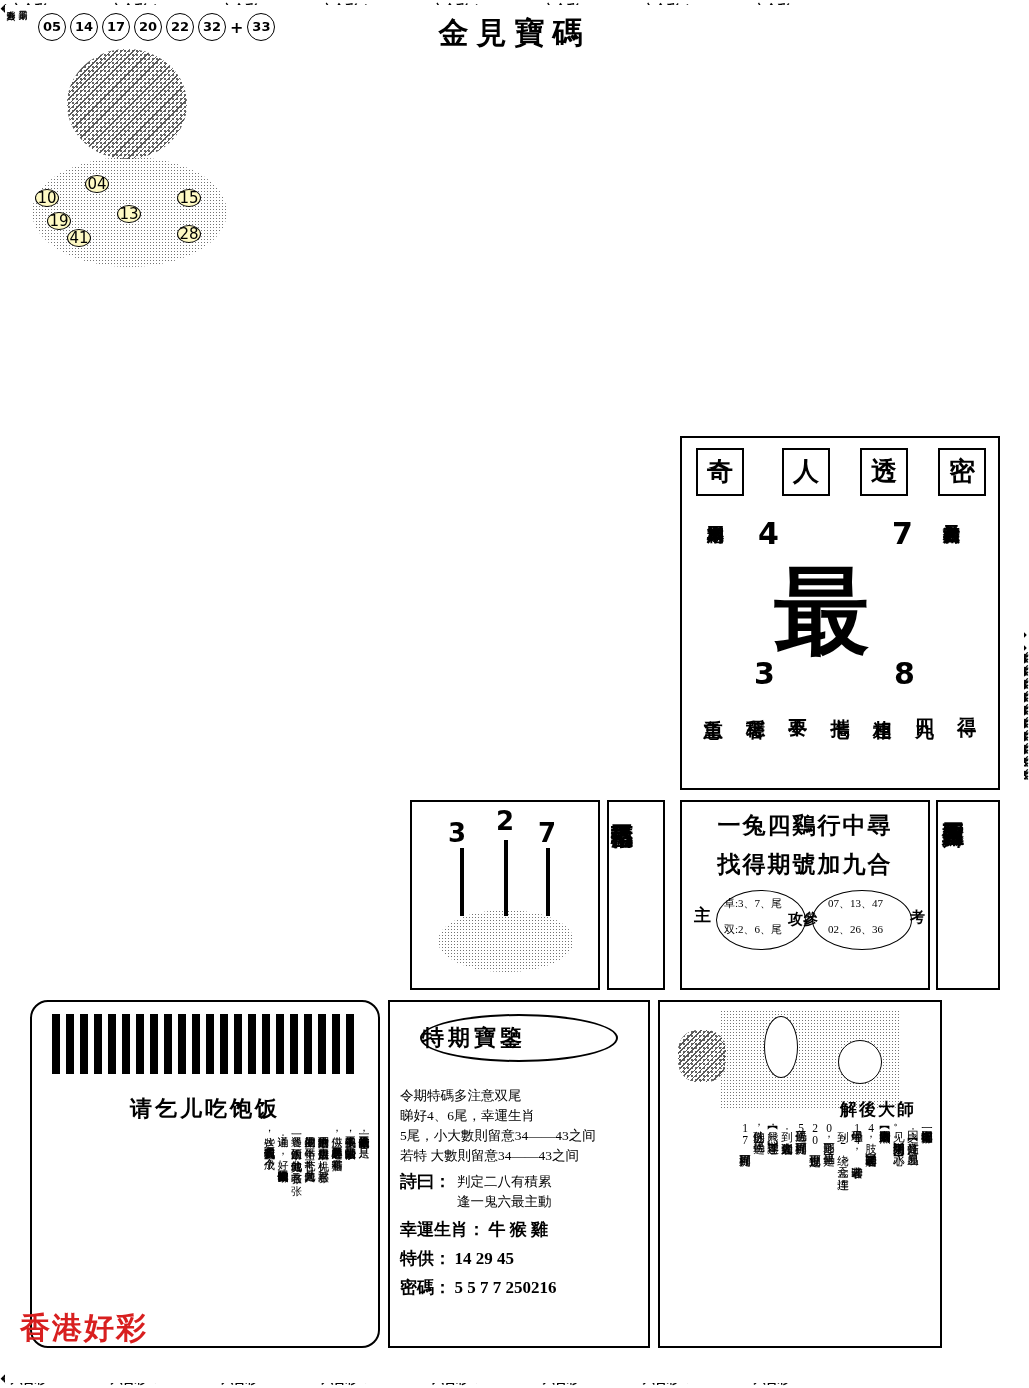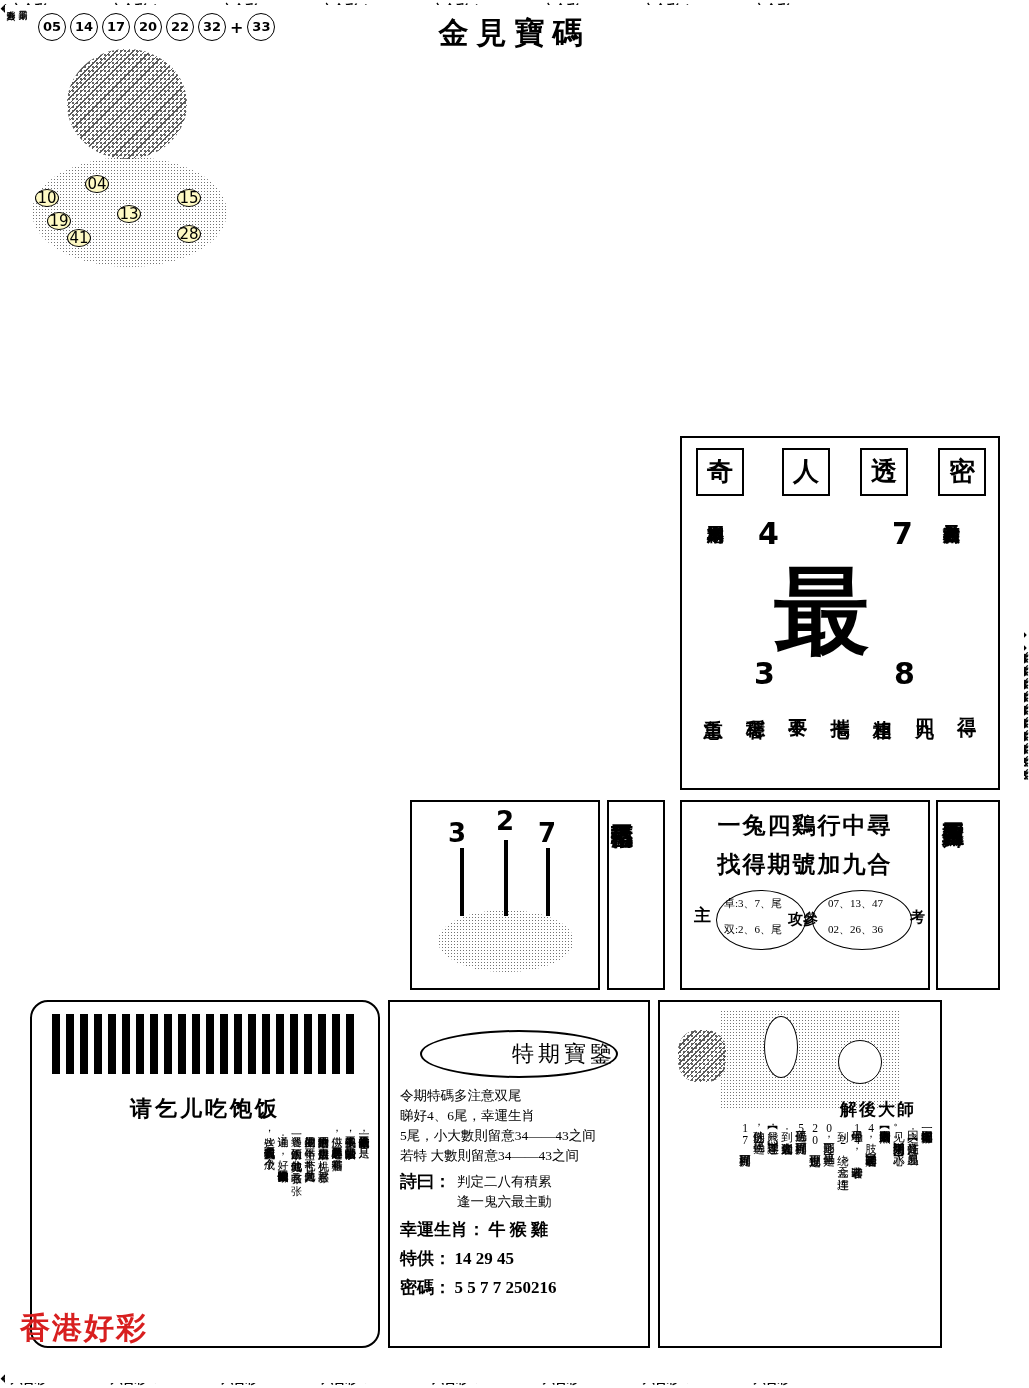--- a/index.html
+++ b/index.html
@@ -109,22 +109,22 @@
   
   #story{left:30px;top:1000px;width:350px;height:348px;border-radius:18px;}
   #story .banner{position:absolute;left:20px;right:20px;top:12px;height:60px;
       background:repeating-linear-gradient(90deg,#000 0 8px,#fff 8px 14px);}
   #story .ttl{position:absolute;left:0;right:0;top:92px;text-align:center;font-size:22px;font-weight:bold;letter-spacing:3px;}
   #story .body{position:absolute;left:8px;right:8px;top:126px;bottom:6px;display:flex;flex-direction:row-reverse;}
   #story .col{writing-mode:vertical-rl;text-orientation:upright;font-size:11px;line-height:13.5px;
               font-family:"Liberation Serif",serif;}
 
   #special{left:388px;top:1000px;width:262px;height:348px;}
-  #special .ttl{position:absolute;left:30px;right:30px;top:28px;height:44px;border:2px solid #000;border-radius:50%;
-                text-align:right;font-size:22px;font-weight:normal;line-height:44px;letter-spacing:4px;}
+  #special .ttl{position:absolute;left:30px;right:30px;top:12px;height:44px;border:2px solid #000;border-radius:50%;
+                text-align:left;font-size:22px;font-weight:bold;line-height:44px;letter-spacing:4px;}
   #special .txt{position:absolute;left:10px;right:10px;top:84px;font-size:13.5px;line-height:20px;
                 font-family:"Liberation Serif",serif;}
   #special .big{font-size:17px;font-weight:bold;font-family:Liberation Serif, serif;}
 
   #master{left:658px;top:1000px;width:284px;height:348px;}
   #master .cols{position:absolute;left:6px;right:6px;top:120px;bottom:6px;display:flex;flex-direction:row-reverse;}
   #master .col{writing-mode:vertical-rl;text-orientation:upright;font-size:11.5px;line-height:14px;
                font-family:"Liberation Serif",serif;}
 
   

